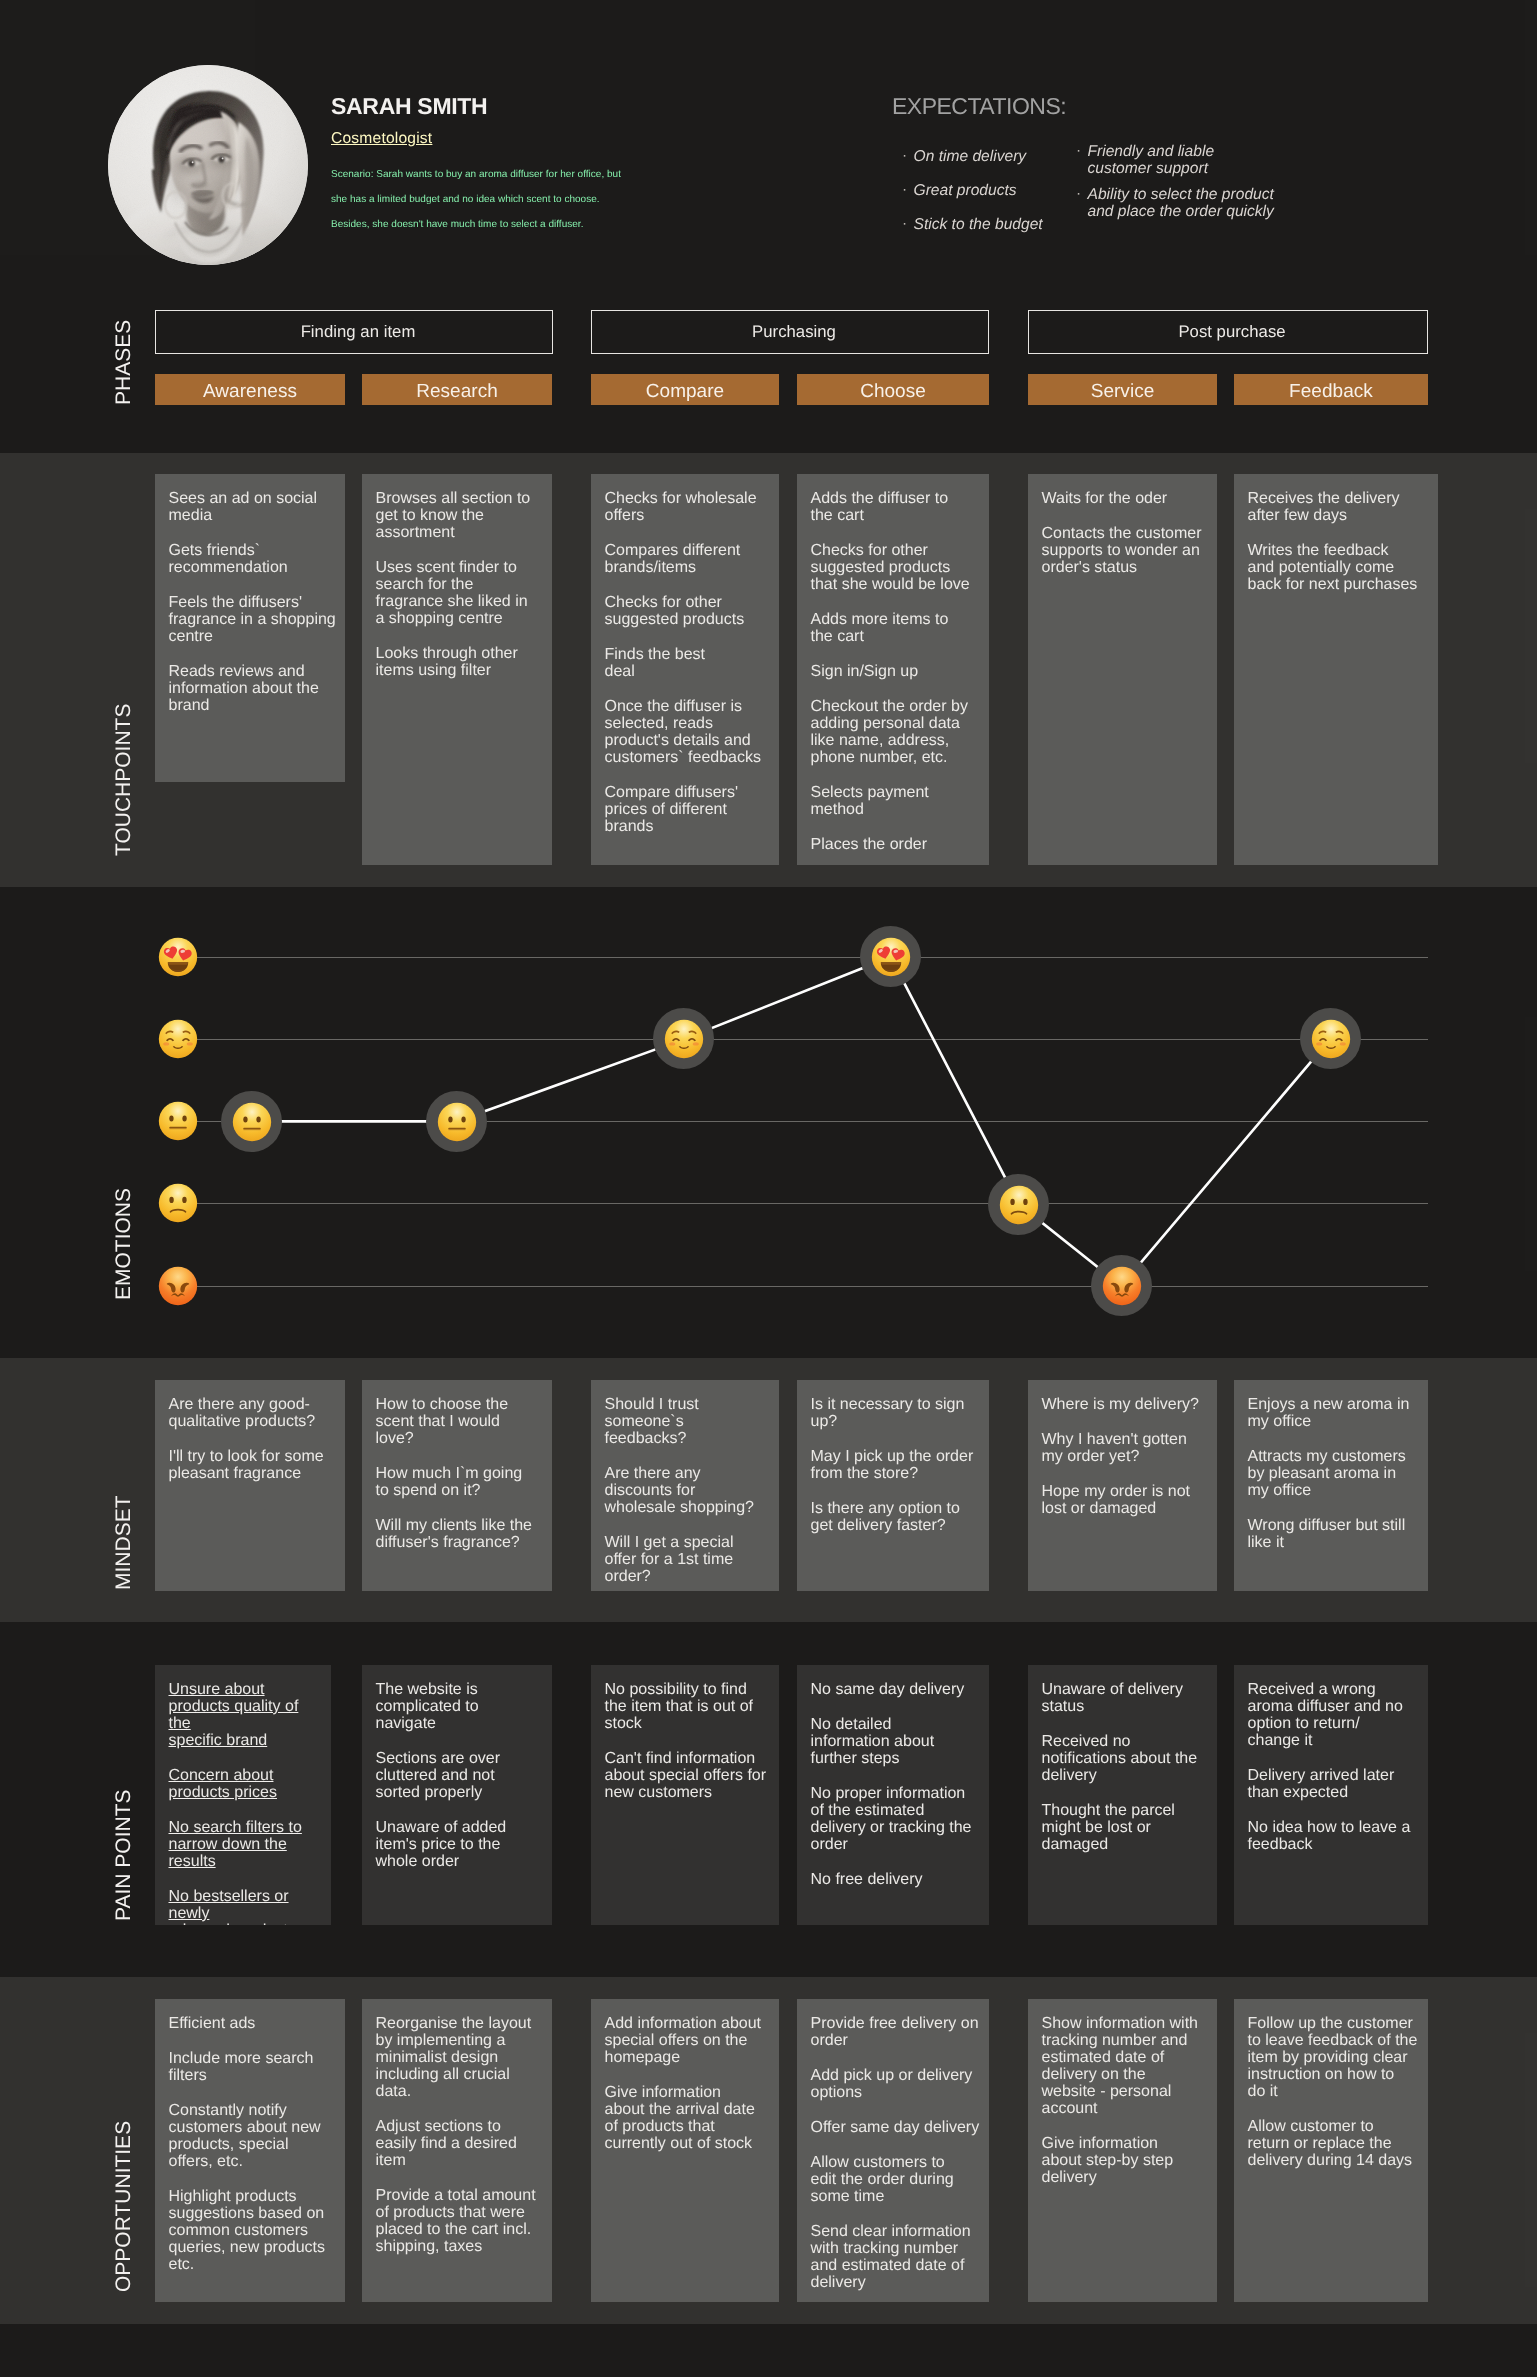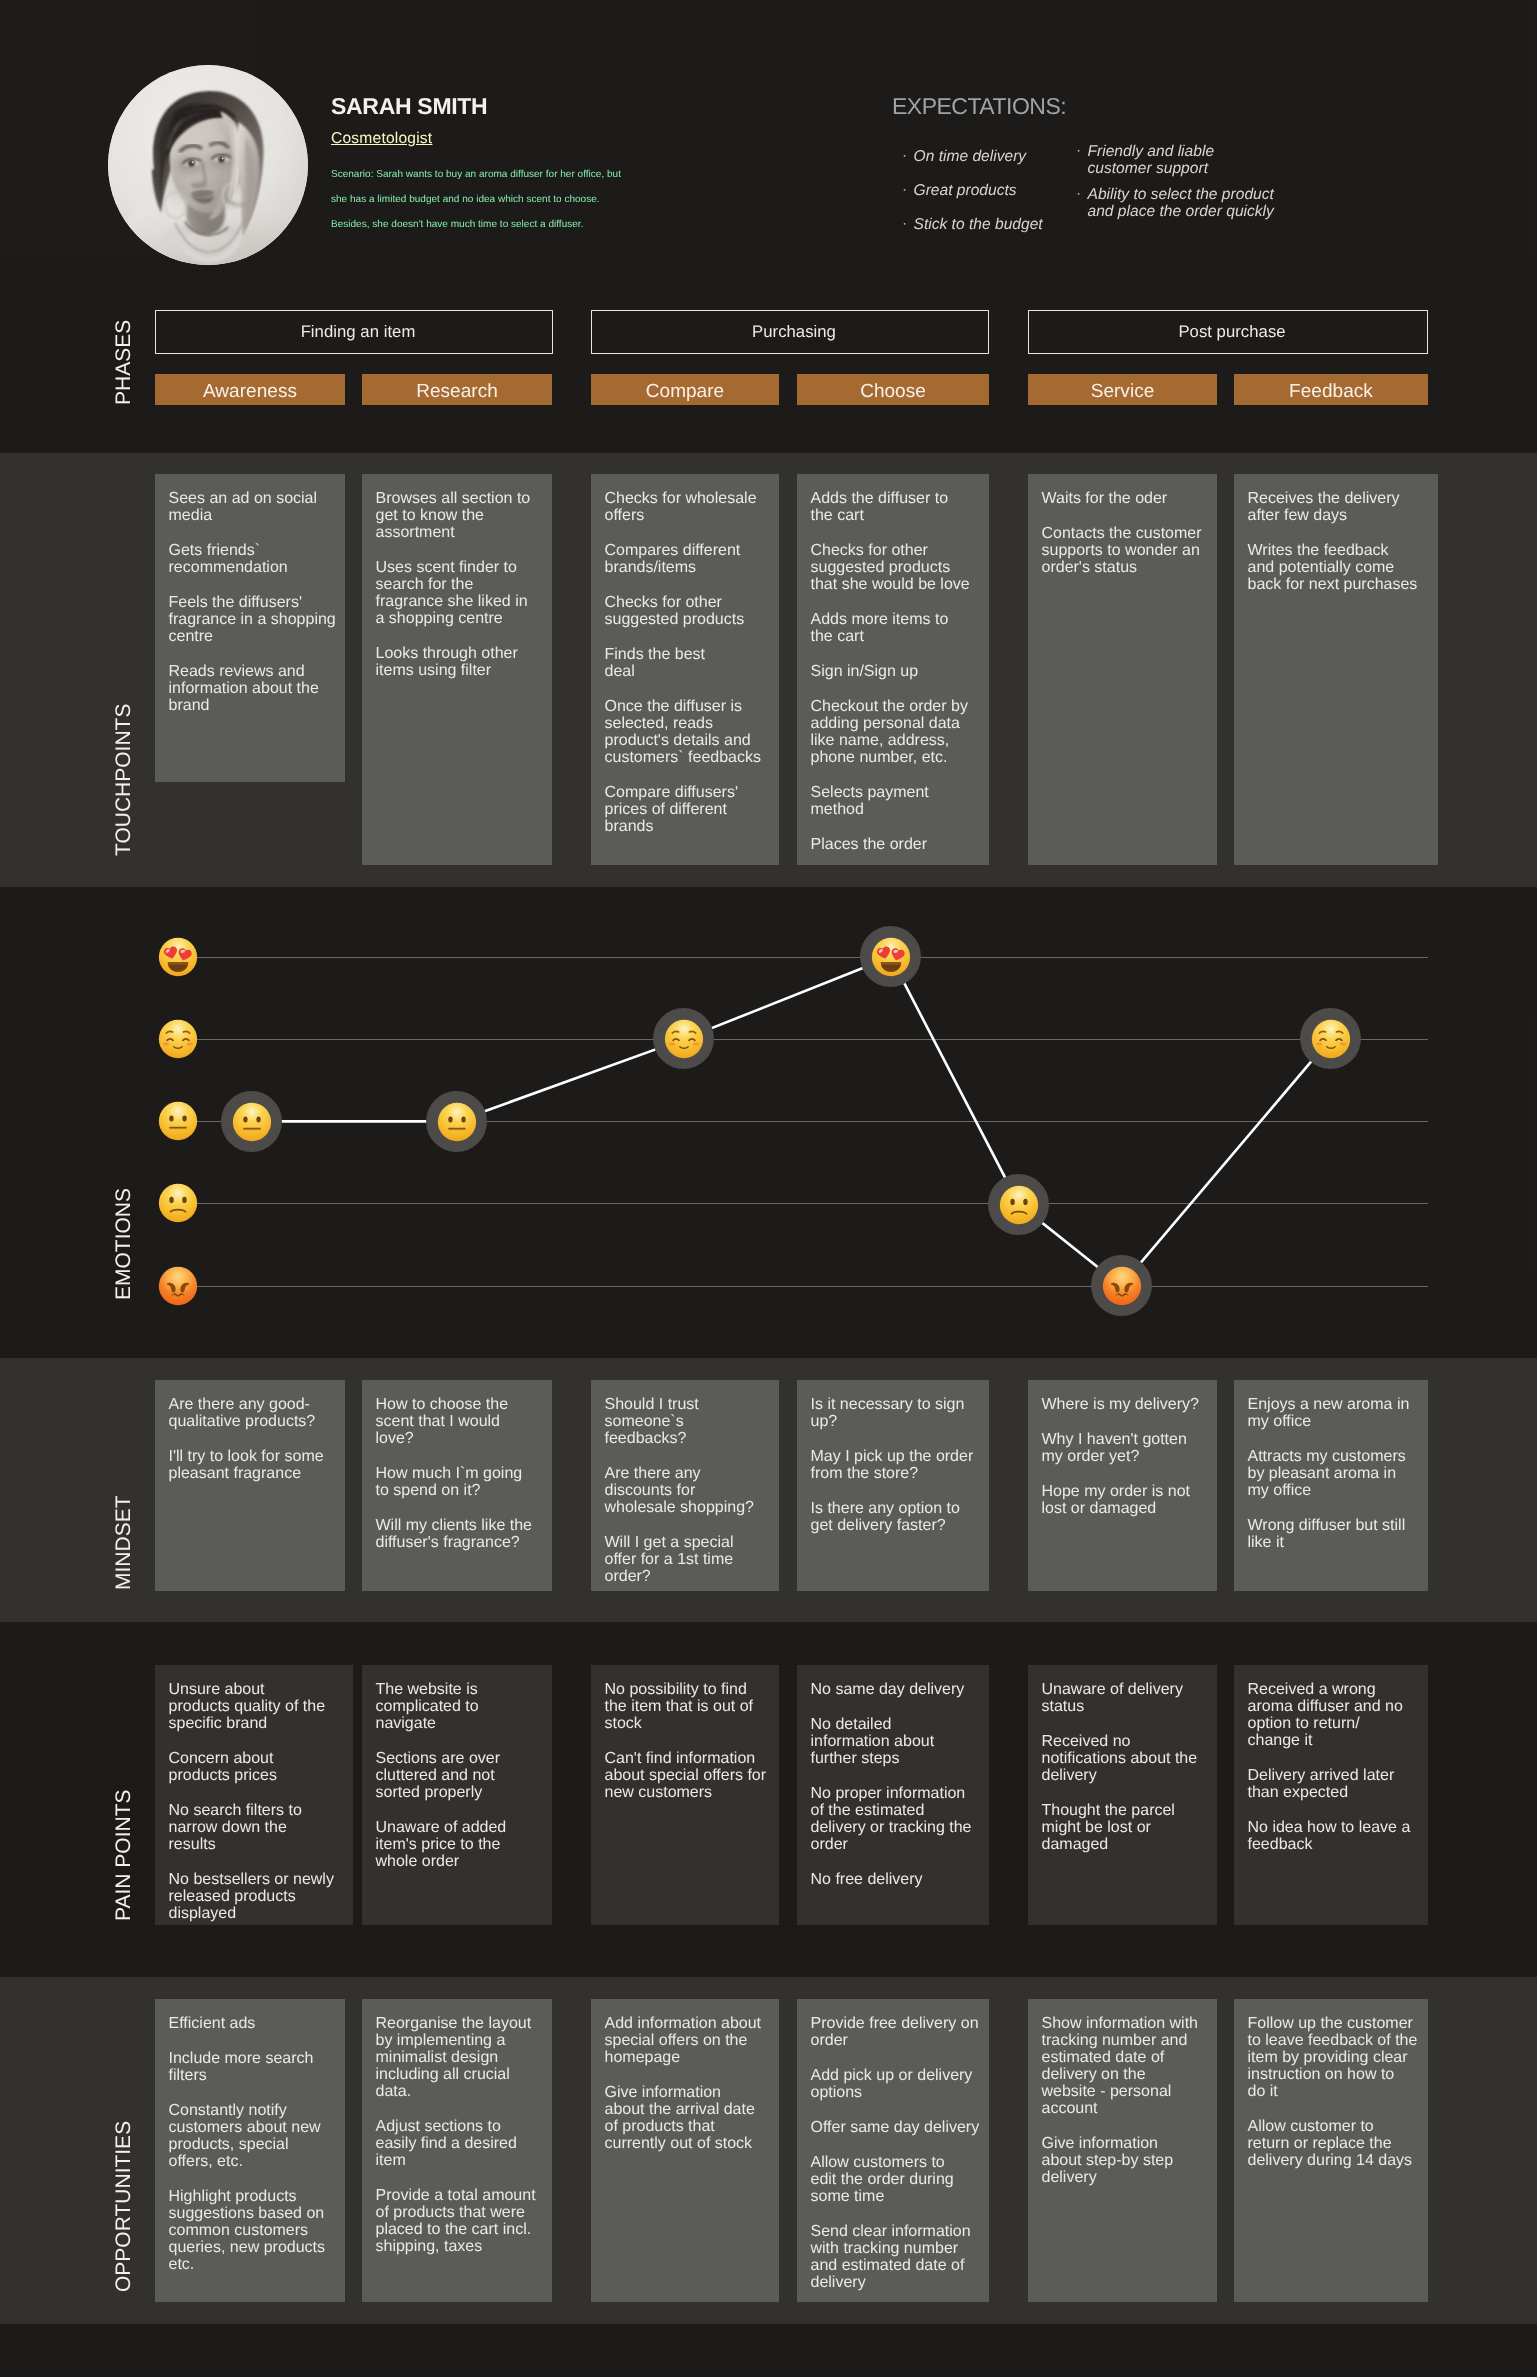--- a/index.html
+++ b/index.html
@@ -373,21 +373,21 @@
 </div>
 <div class="card card-light" data-name="mindset-card" style="left:1234px;top:1380px;width:194px;height:211px;">
   <p data-name="mindset-item">Enjoys a new aroma in
 my office</p>
   <p data-name="mindset-item">Attracts my customers
 by pleasant aroma in
 my office</p>
   <p data-name="mindset-item">Wrong diffuser but still
 like it</p>
 </div>
-<div class="card card-dark" data-name="pain_points-card" style="left:155px;top:1665px;width:198px;height:260px;">
+<div class="card card-dark" data-name="pain_points-card" style="left:155px;top:1665px;width:176px;height:260px;text-decoration:underline;">
   <p data-name="pain_points-item">Unsure about
 products quality of the
 specific brand</p>
   <p data-name="pain_points-item">Concern about
 products prices</p>
   <p data-name="pain_points-item">No search filters to
 narrow down the
 results</p>
   <p data-name="pain_points-item">No bestsellers or newly
 released products

